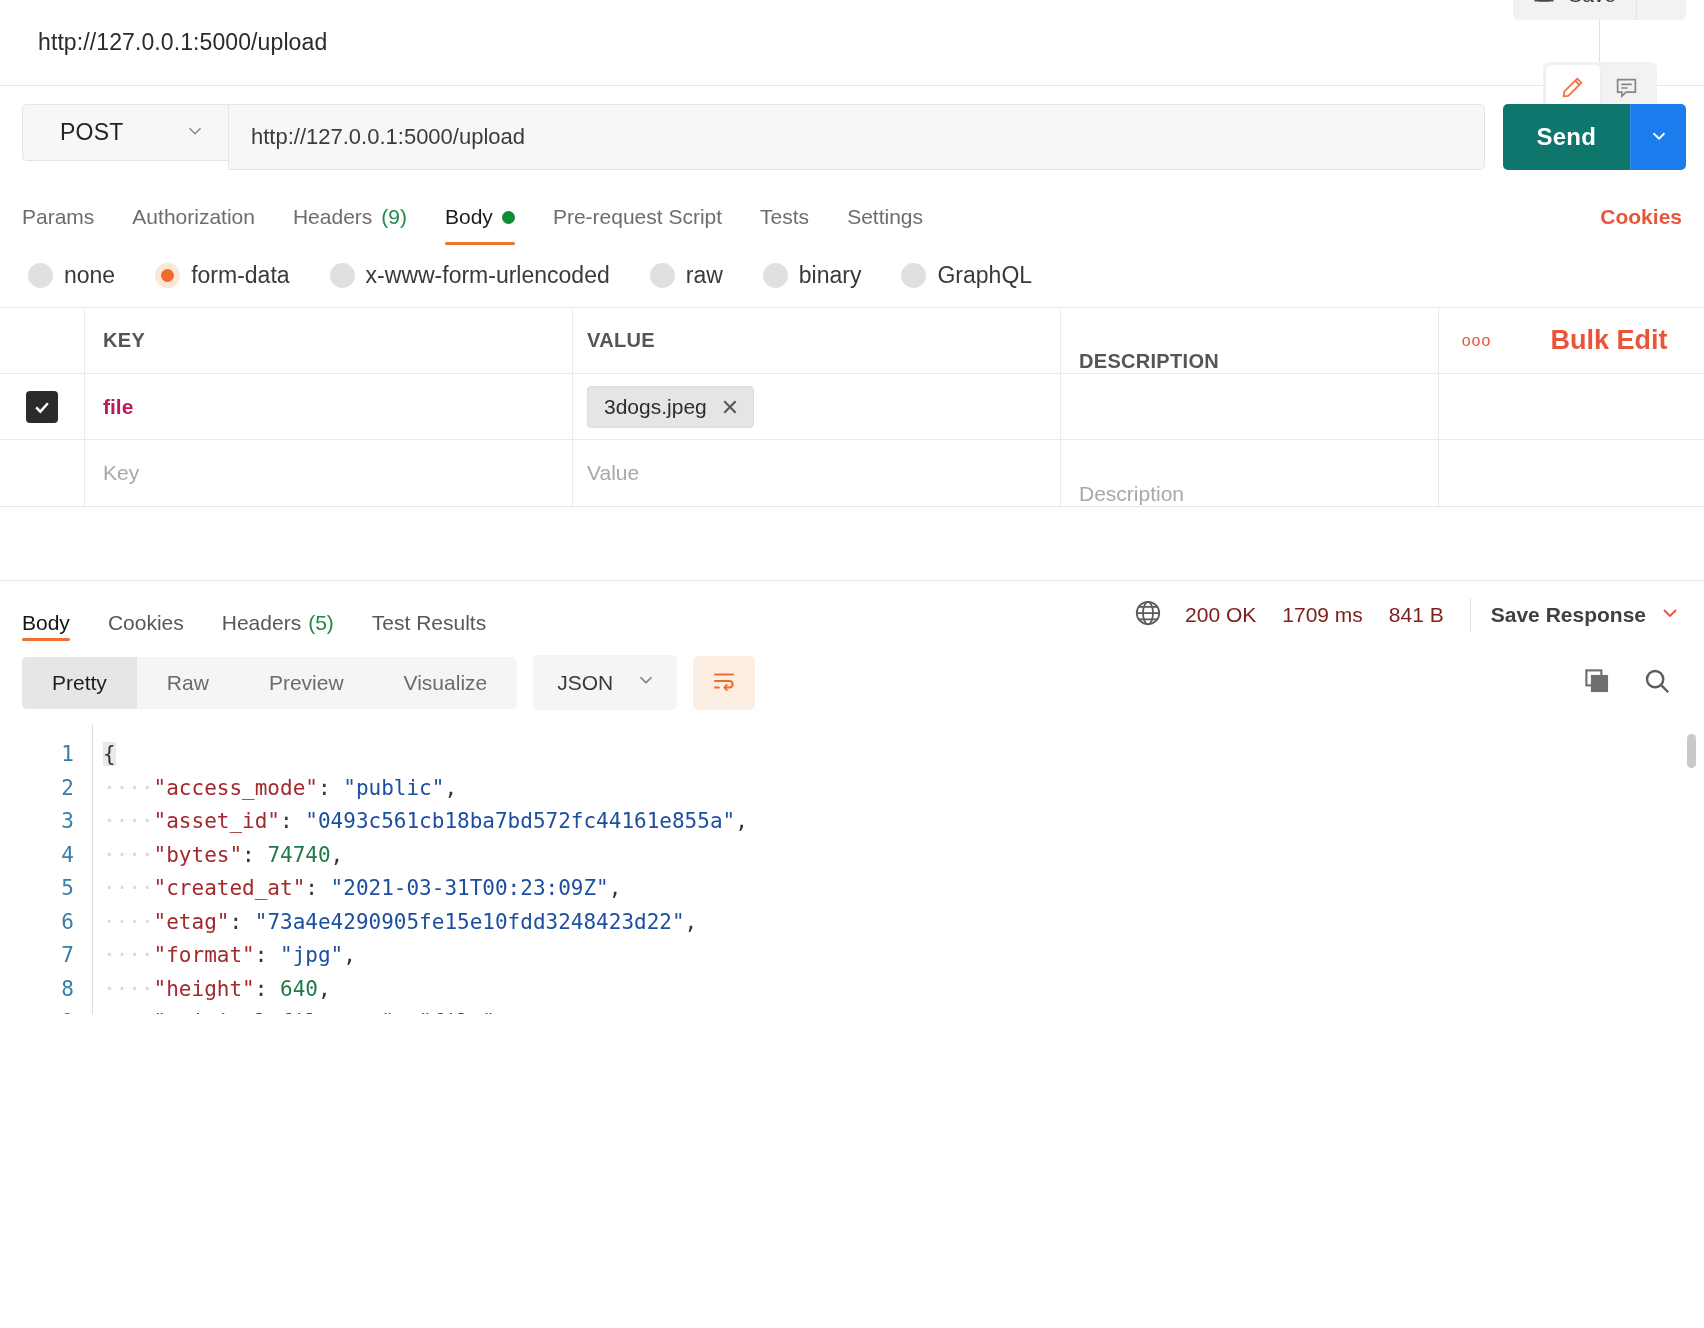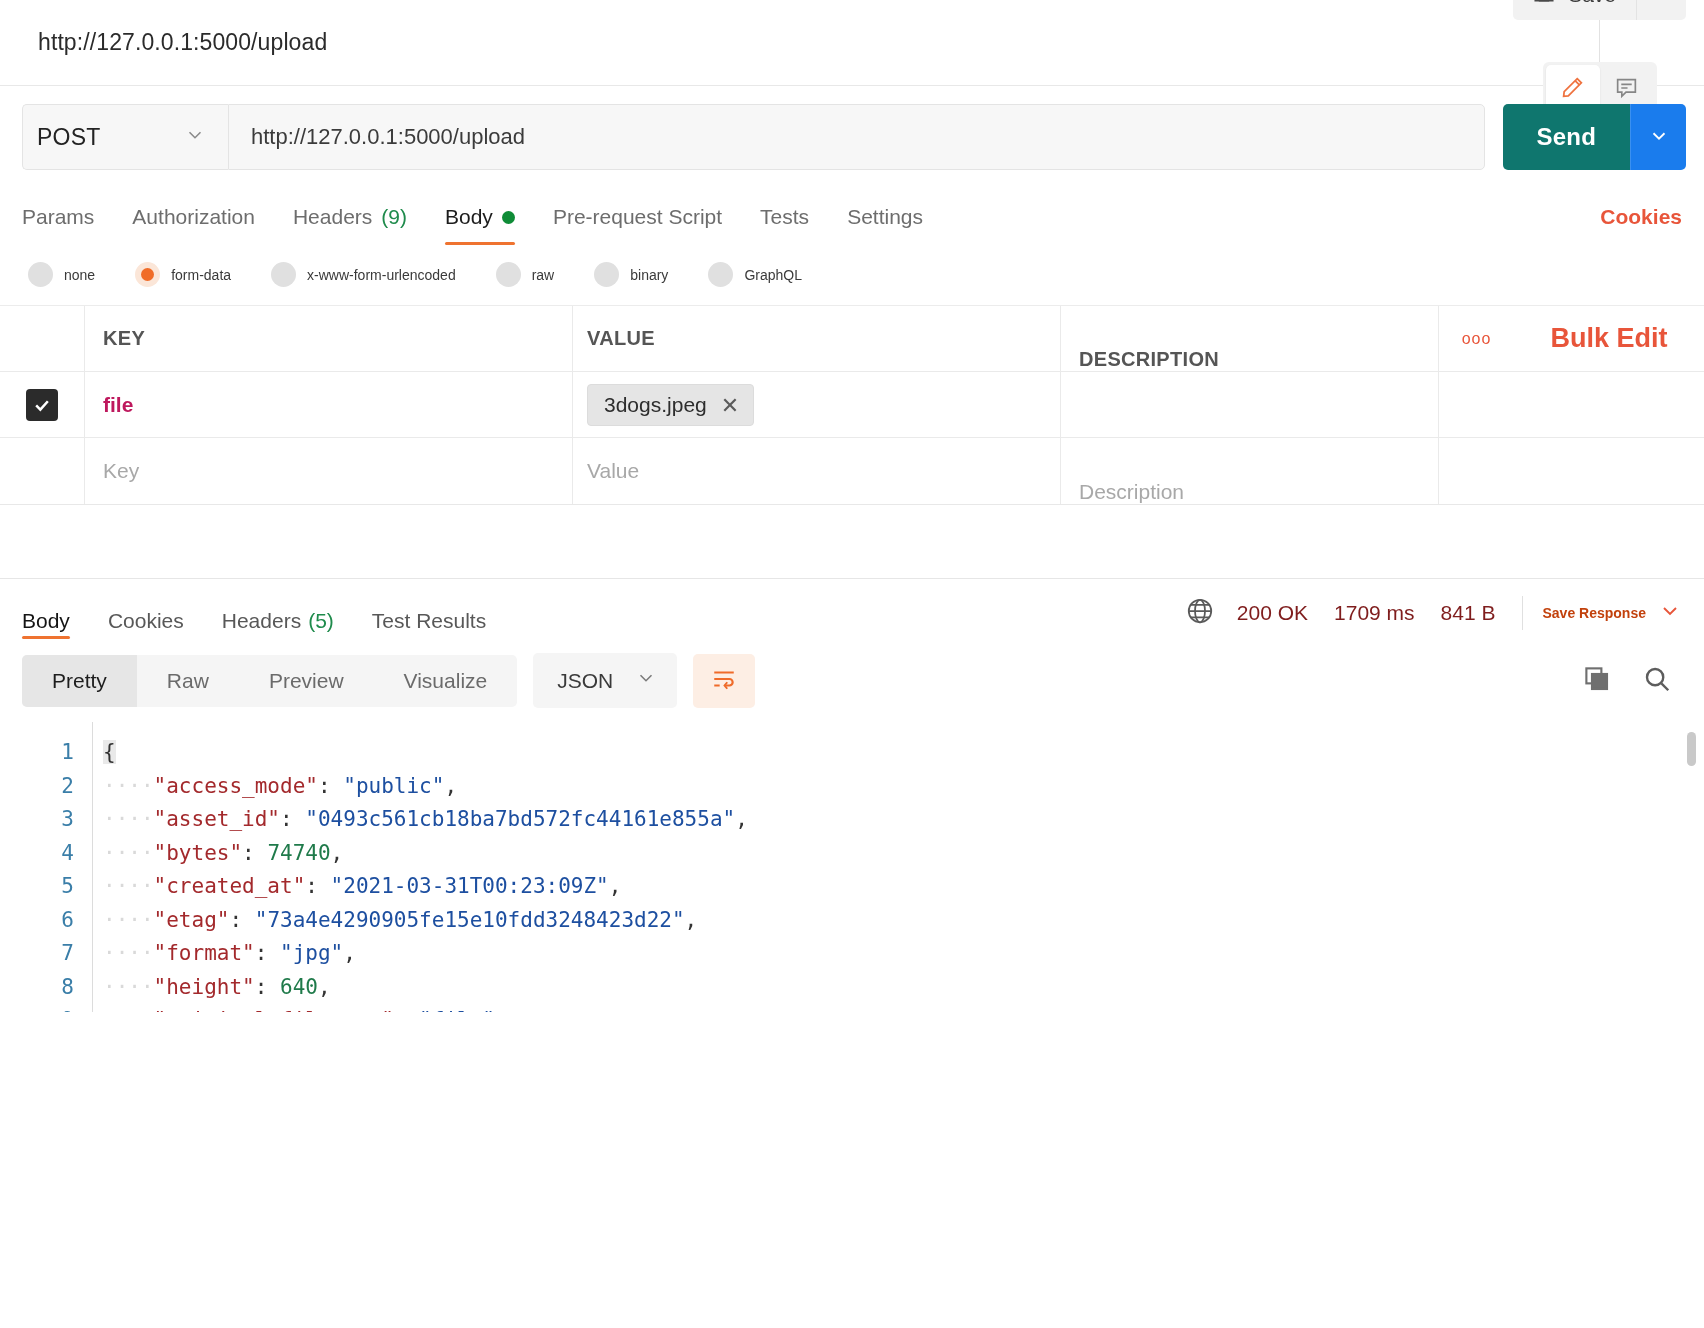--- a/index.html
+++ b/index.html
@@ -63,27 +63,27 @@
     border: none; background: transparent; border-radius: 5px; cursor: pointer;
   }
   .icon-btn.active { background: #ffffff; box-shadow: 0 1px 2px rgba(0,0,0,.10); }
 
   
   .urlrow {
     padding: 18px 18px 16px 22px;
     display: flex; align-items: stretch; gap: 0;
   }
   .method-box {
-    width: 206px; height: 66px;
+    width: 206px; height: 57px;
     background: #f7f7f7;
     border: 1px solid #e4e4e4;
     border-right: none;
     border-radius: 5px 0 0 5px;
     display: flex; align-items: center; justify-content: space-between;
-    padding: 0 22px 0 14px;
+    padding: 0 22px 0 37px;
     cursor: pointer;
   }
   .method-label { font-size: 23px; color: #232323; letter-spacing: .2px; }
   .url-box {
     flex: 1; height: 66px;
     background: #f7f7f7;
     border: 1px solid #e4e4e4;
     border-radius: 0 5px 5px 0;
     display: flex; align-items: center;
     padding: 0 22px;
@@ -136,21 +136,21 @@
     padding: 14px 22px 18px 28px;
     border-bottom: 1px solid #ececec;
   }
   .radio-item { display: flex; align-items: center; gap: 11px; margin-right: 40px; cursor: pointer; }
   .radio-circle {
     width: 25px; height: 25px; border-radius: 50%;
     background: #e0e0e0; display: flex; align-items: center; justify-content: center;
   }
   .radio-circle.sel { background: #fbe6d8; }
   .radio-circle.sel::after { content: ""; width: 13px; height: 13px; border-radius: 50%; background: #f06c28; }
-  .radio-label { font-size: 14px; color: #3a3a3a; }
+  .radio-label { font-size: 23px; color: #3a3a3a; }
 
   
   .kvtable { border-bottom: 1px solid #e8e8e8; }
   .kvhead {
     display: flex; align-items: stretch; height: 66px;
     border-bottom: 1px solid #eaeaea;
   }
   .kvrow { display: flex; align-items: stretch; height: 66px; border-bottom: 1px solid #eaeaea; }
   .kvrow:last-child { border-bottom: none; }
   .c-check {
@@ -197,21 +197,21 @@
   }
   .resp-tab.active { color: #141414; }
   .resp-tab.active::after {
     content: ""; position: absolute; left: 0; right: 0; bottom: 8px;
     height: 3px; background: #ef7330; border-radius: 2px;
   }
   .resp-status { margin-left: auto; display: flex; align-items: center; gap: 0; }
   .globe { margin-right: 22px; }
   .stat { font-size: 21px; color: #7f1d1d; margin-right: 26px; }
   .stat-div { width: 1px; height: 34px; background: #e0e0e0; margin: 0 20px 0 0; }
-  .save-resp { color: #c2410c; font-size: 14px; font-weight: bold; cursor: pointer; margin-right: 12px; }
+  .save-resp { color: #404040; font-size: 21px; font-weight: bold; cursor: pointer; margin-right: 12px; }
 
   
   .fmtbar { display: flex; align-items: center; padding: 6px 22px 14px 22px; gap: 16px; }
   .seg {
     display: flex; background: #f5f5f5; border-radius: 5px; overflow: hidden;
   }
   .seg-item {
     font-size: 21px; color: #6b6b6b;
     padding: 14px 30px; cursor: pointer;
   }

